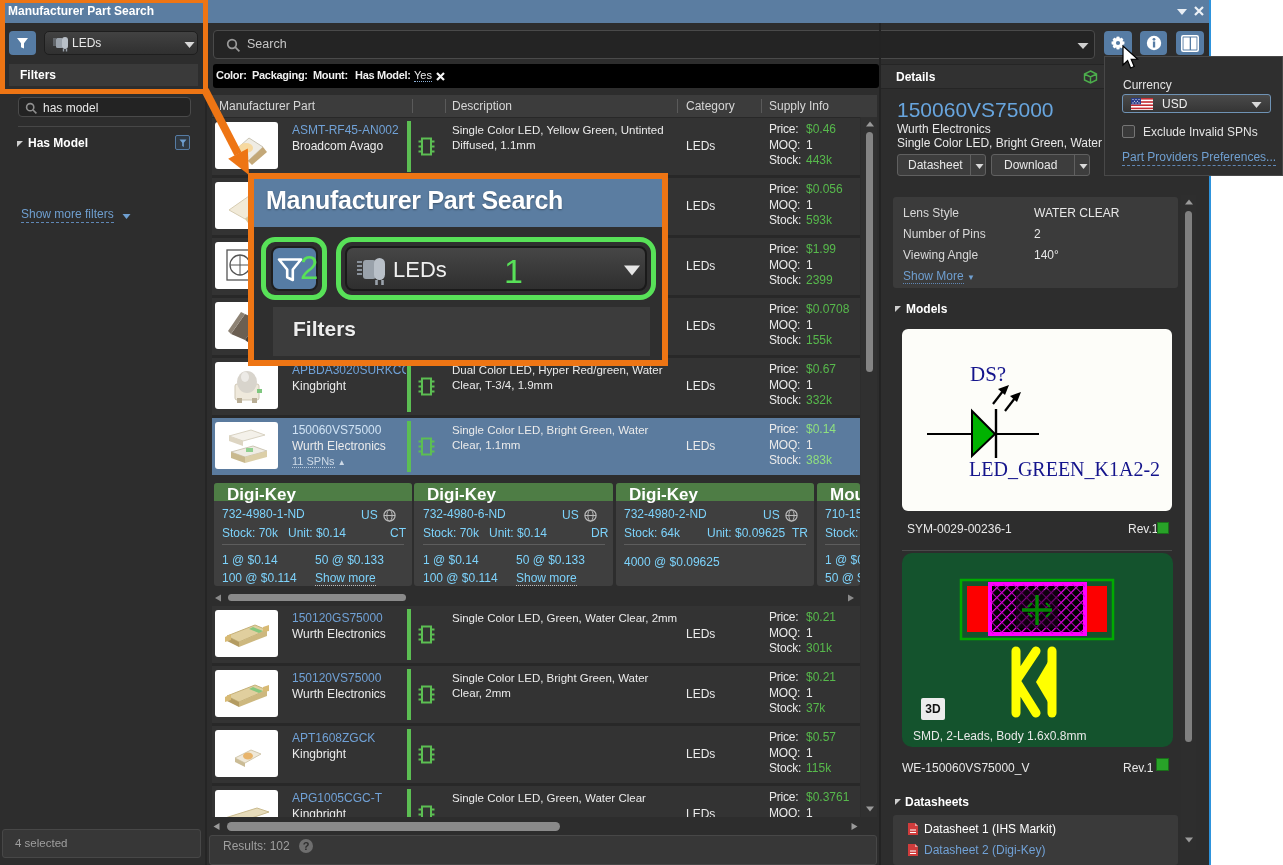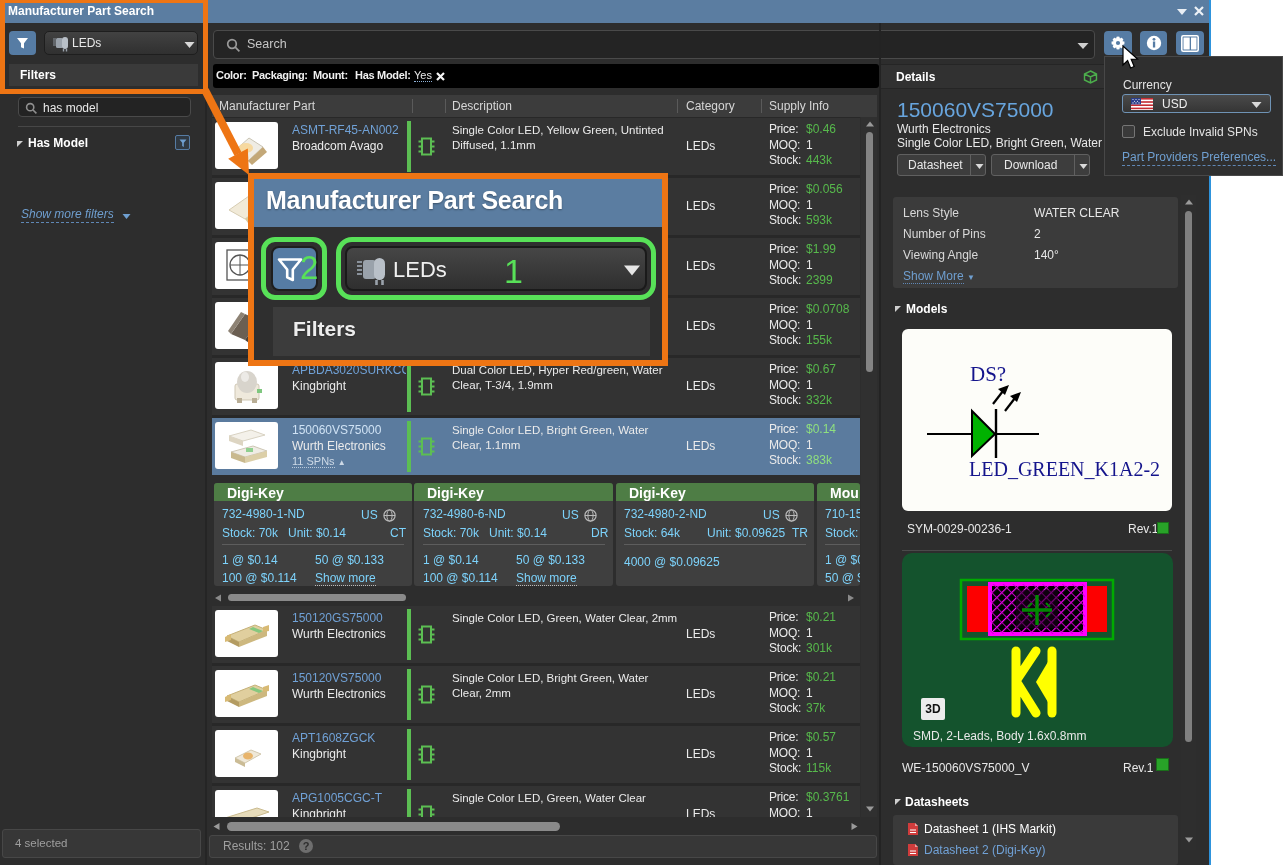--- a/index.html
+++ b/index.html
@@ -18,21 +18,21 @@
   .row .mfr { position:absolute; left:80px; top:21px; font-size:12px; color:#ebebeb; white-space:nowrap; }
   .row .gline { position:absolute; left:195px; top:3px; width:4px; height:51px; background:#5cbe53; }
   .row .chip { position:absolute; left:204px; top:19px; }
   .row .desc { position:absolute; left:240px; top:5px; width:227px; font-size:11.5px; color:#ebebeb; line-height:15px; }
   .row .cat { position:absolute; left:474px; top:21px; font-size:12px; color:#ebebeb; }
   .row .sup { position:absolute; left:557px; top:4px; letter-spacing:-0.2px; font-size:12px; color:#ebebeb; line-height:15.5px; }
   .row .supv { position:absolute; left:594px; top:4px; font-size:12px; color:#ebebeb; line-height:15.5px; }
   .fcl { top:5px; font-size:11px; letter-spacing:-0.3px; color:#f0f0f0; font-weight:bold; white-space:nowrap; }
   .hsep { position:absolute; top:4px; width:1px; height:14px; background:#5a5a5a; }
   .card { position:absolute; top:483px; height:103px; background:#3f3f3f; border-radius:3px; overflow:hidden; }
-  .card .hd { position:absolute; left:0; top:0; right:0; height:18px; background:#4e7d45; color:#fff; font-weight:bold; font-size:14px; padding:2px 0 0 13px; }
+  .card .hd { position:absolute; left:0; top:0; right:0; height:18px; background:#4e7d45; color:#fff; font-weight:bold; font-size:17px; padding:2px 0 0 13px; }
   .card .t { position:absolute; font-size:12px; color:#7dd3fc; white-space:nowrap; }
   .card .sep { position:absolute; height:1px; background:#5d5d5d; }
 </style>
 </head>
 <body>
 <div id="app">
 
   <div class="abs" style="left:0;top:0;width:1209px;height:23px;background:#5b7da1;">
     <div class="abs ttl" style="left:8px;top:4px;">Manufacturer Part Search</div>
     <svg class="abs" style="left:1176px;top:7px;" width="12" height="10">
@@ -79,21 +79,21 @@
 
     <div class="abs" style="left:17px;top:118px;width:0;height:0;border-top:6px solid #cfcfcf;border-right:6px solid transparent;"></div>
     <div class="abs ttl" style="left:28px;top:113px;">Has Model</div>
     <div class="abs" style="left:175px;top:112px;width:15px;height:15px;border:1px solid #567ca4;border-radius:2px;background:#303942;">
       <svg class="abs" style="left:2.5px;top:2.5px;" width="8" height="9">
           <path d="M0.5,0.5 H7.5 L4.8,3.8 V8 L3.2,7 V3.8 Z" fill="#6f9fd0"></path>
         </svg>
     </div>
 
 
-    <div class="abs" style="left:21px;top:184px;font-size:12px;color:#6f9fd0;border-bottom:1px dashed #5f87b5;padding-bottom:1px;font-style:italic;">Show more filters</div>
+    <div class="abs" style="left:21px;top:184px;font-size:12px;color:#6f9fd0;border-bottom:1px dashed #5f87b5;padding-bottom:1px;">Show more filters</div>
     <svg class="abs" style="left:122px;top:190px;" width="9" height="7">
         <polygon points="0.5,1 8.5,1 4.5,6" fill="#6f9fd0"></polygon>
       </svg>
 
     <div class="abs" style="left:2px;top:806px;width:199px;height:29px;background:#373737;border:1px solid #474747;border-radius:3px;">
       <div class="abs" style="left:12px;top:7px;font-size:11.5px;color:#9f9f9f;">4 selected</div>
     </div>
   </div>
 
   <div id="toolbar">
@@ -439,21 +439,21 @@
       </svg>
 
     <svg class="abs" style="left:212px;top:822px;" width="9" height="9">
         <polygon points="7.5,1 7.5,8 1.5,4.5" fill="#9a9a9a"></polygon>
       </svg>
     <div class="abs" style="left:227px;top:822px;width:333px;height:9px;background:#8a8a8a;border-radius:5px;"></div>
     <svg class="abs" style="left:850px;top:822px;" width="9" height="9">
         <polygon points="1.5,1 1.5,8 7.5,4.5" fill="#9a9a9a"></polygon>
       </svg>
 
-    <div class="abs" style="left:209px;top:835px;width:668px;height:23px;background:#373737;border:1px solid #474747;border-radius:3px;">
+    <div class="abs" style="left:209px;top:835px;width:668px;height:30px;background:#373737;border:1px solid #474747;border-radius:3px;">
       <div class="abs" style="left:13px;top:3px;font-size:12px;color:#9f9f9f;">Results: 102</div>
       <div class="abs" style="left:89px;top:3px;width:14px;height:14px;border-radius:50%;background:#6e6e6e;text-align:center;font-size:11px;font-weight:bold;color:#2d2d2d;line-height:14px;">?</div>
     </div>
   </div>
 
   <div id="details">
     <div class="abs" style="left:879px;top:23px;width:2px;height:842px;background:#232323;"></div>
 
     <div class="abs" style="left:881px;top:64px;width:328px;height:25px;background:#313131;border-bottom:1px solid #252525;border-top:1px solid #252525;">
       <div class="abs ttl" style="left:15px;top:5px;">Details</div>

